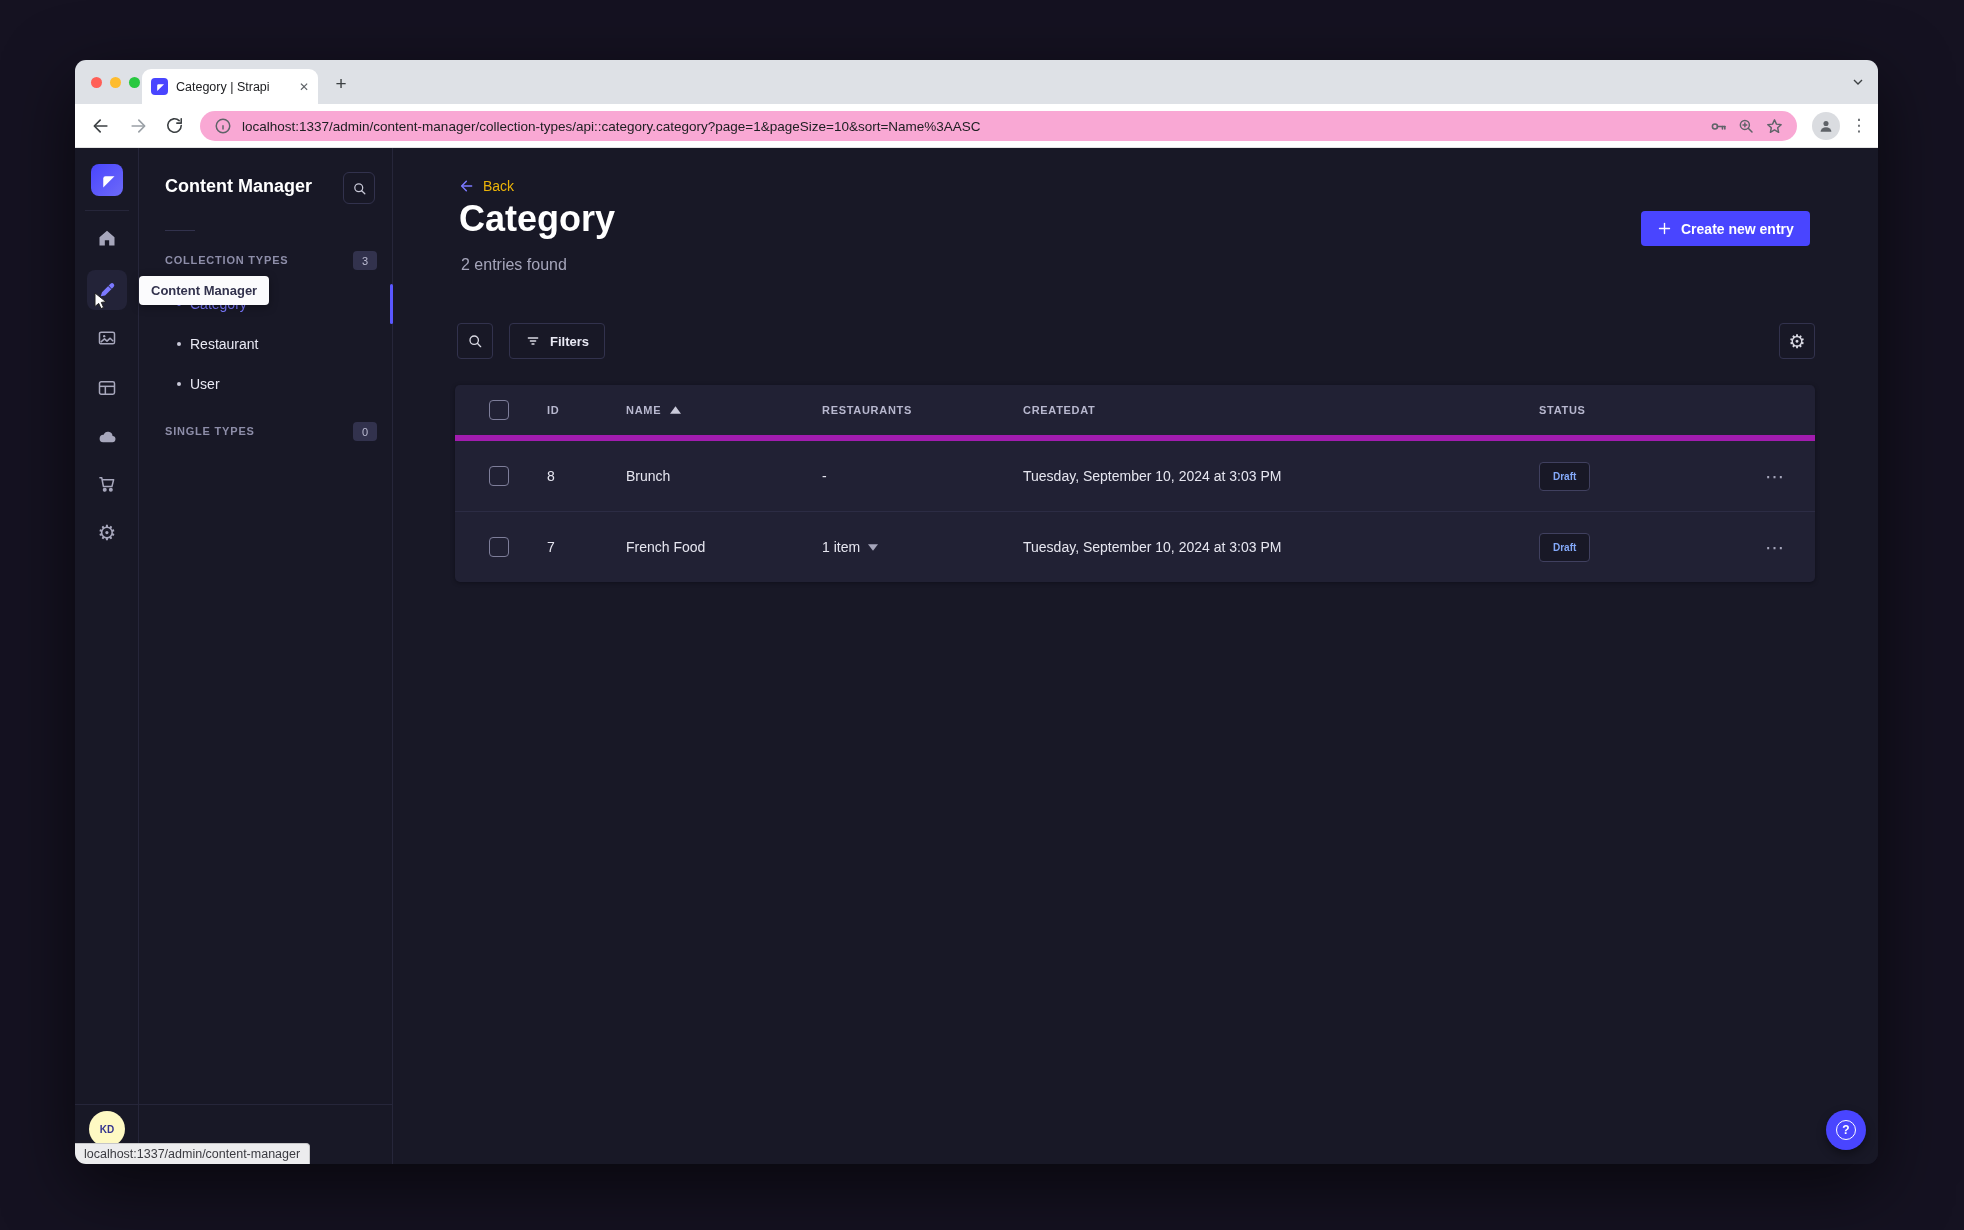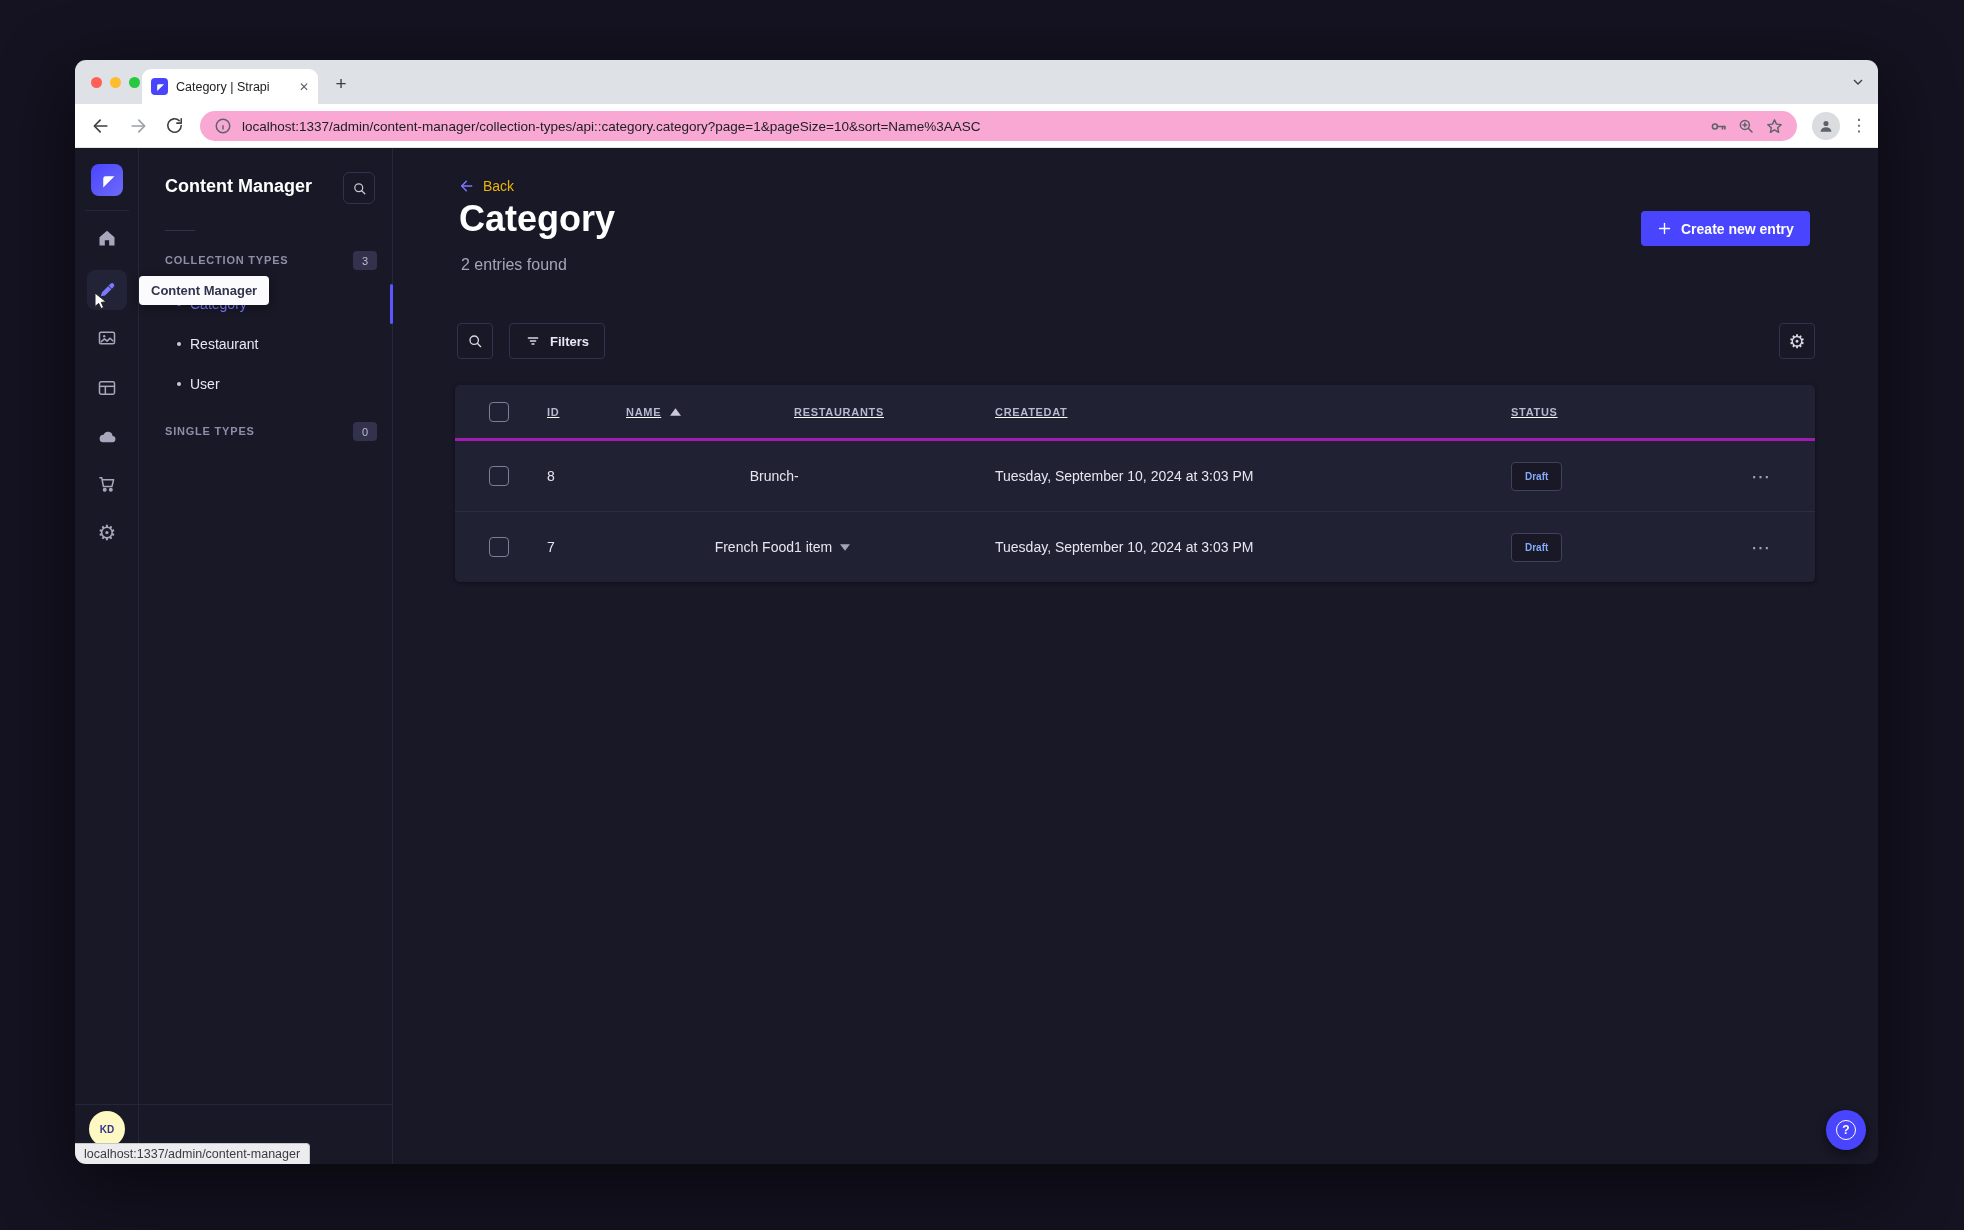--- a/index.html
+++ b/index.html
@@ -86,26 +86,26 @@
   .sq-btn { position:absolute; width:36px; height:36px; border-radius:4px; border:1px solid #32324d; background:transparent;
             display:flex; align-items:center; justify-content:center; color:#d9d9e3; }
   .filters-btn { position:absolute; left:116px; height:36px; padding:0 15px; border-radius:4px; border:1px solid #32324d;
                  background:transparent; color:#e9e9f4; font-size:13px; font-weight:bold; display:flex; align-items:center; gap:9px; }
   .gear-glyph { font-size:19px; line-height:1; }
 
   
   .card { position:absolute; left:62px; top:237px; width:1360px; height:197px; background:#212134; border-radius:5px;
           box-shadow:0 1px 4px rgba(3,3,10,.4); }
   .t-row { display:flex; align-items:center; padding-left:34px; }
-  .t-head { height:56px; border-bottom:3px solid #a21caf;text-decoration:underline; }
+  .t-head { height:56px; border-bottom:6px solid #a21caf; }
   .t-body-row { height:70px; }
   .t-body-row + .t-body-row { border-top:1px solid #2c2c44; height:71px; }
   .c-check { width:58px; flex:none; }
   .c-id { width:79px; flex:none; }
-  .c-name { width:168px; flex:none;text-align:right; }
+  .c-name { width:196px; flex:none; }
   .c-rest { width:201px; flex:none; }
   .c-created { width:516px; flex:none; }
   .c-status { width:196px; flex:none; }
   .c-actions { flex:1; display:flex; justify-content:center; }
   .th { font-size:11px; font-weight:bold; letter-spacing:.7px; color:#b8b8cf; display:flex; align-items:center; gap:9px; }
   .td { font-size:14px; color:#e6e6f0; }
   .checkbox { width:20px; height:20px; border:1px solid #7e7e9a; border-radius:4px; background:transparent; }
   .sort-ic { color:#c9c9d9; }
   .rel-cell { display:flex; align-items:center; gap:8px; }
   .caret { color:#a5a5ba; }

